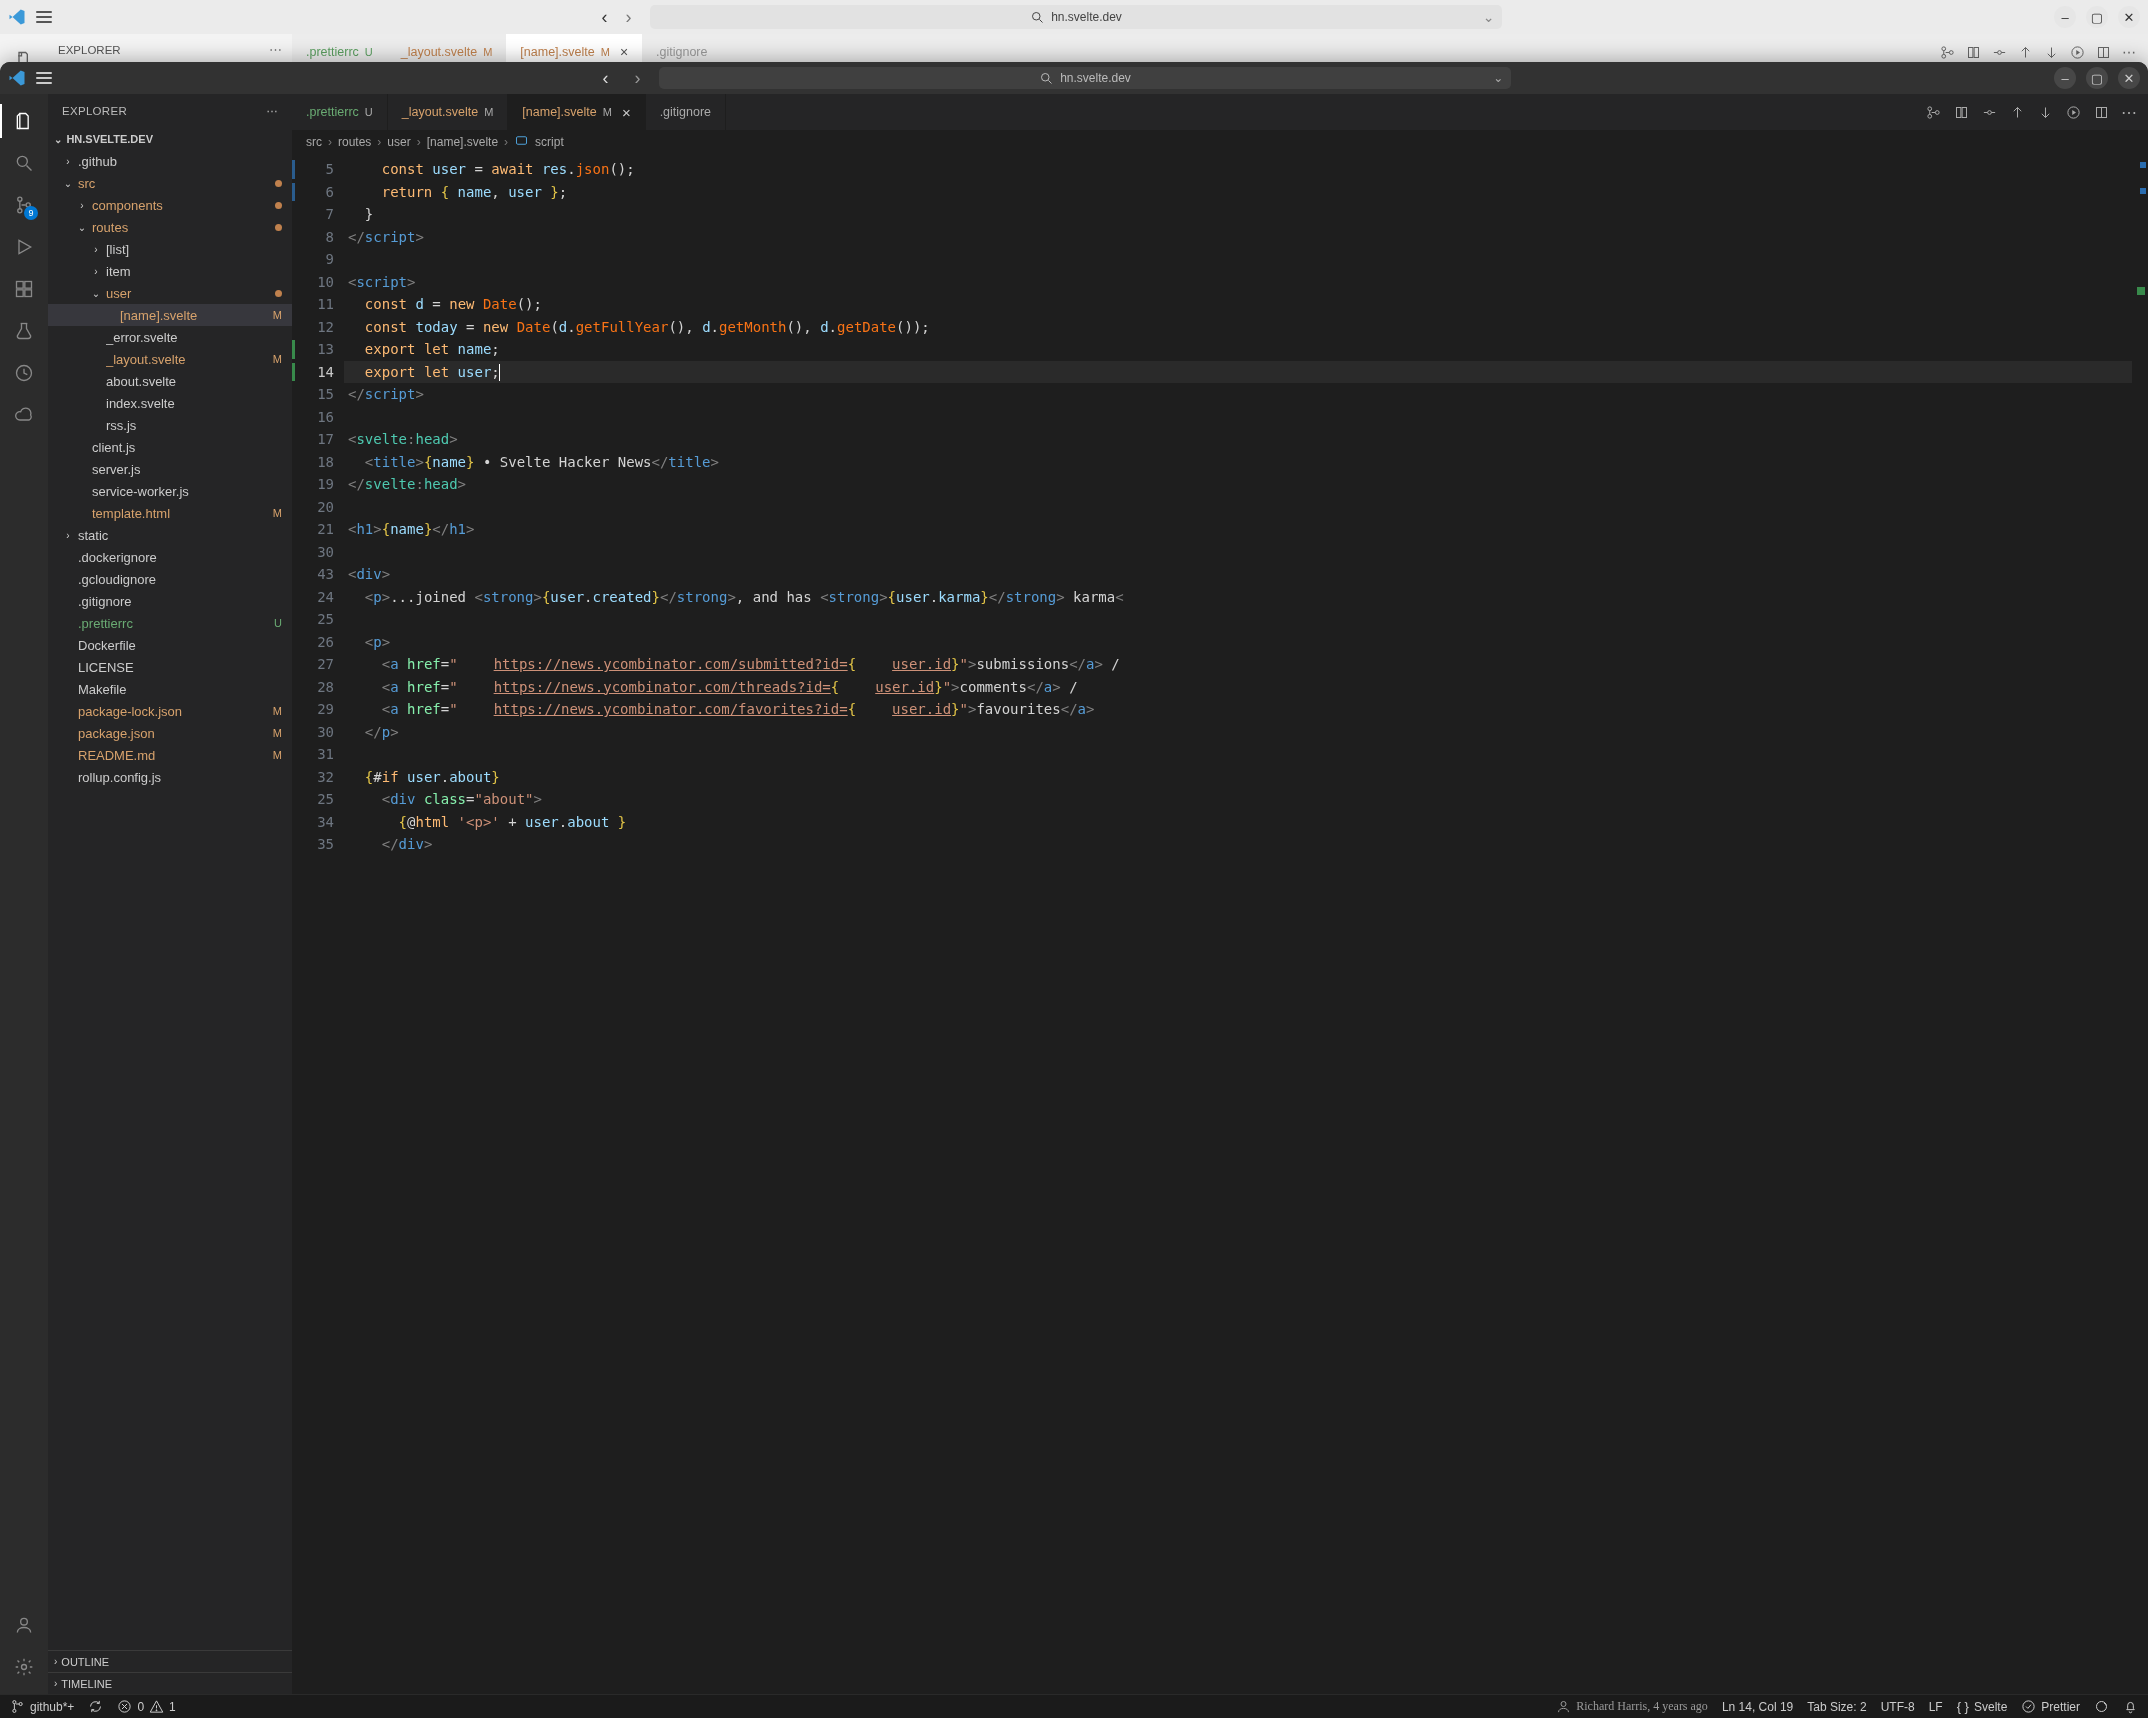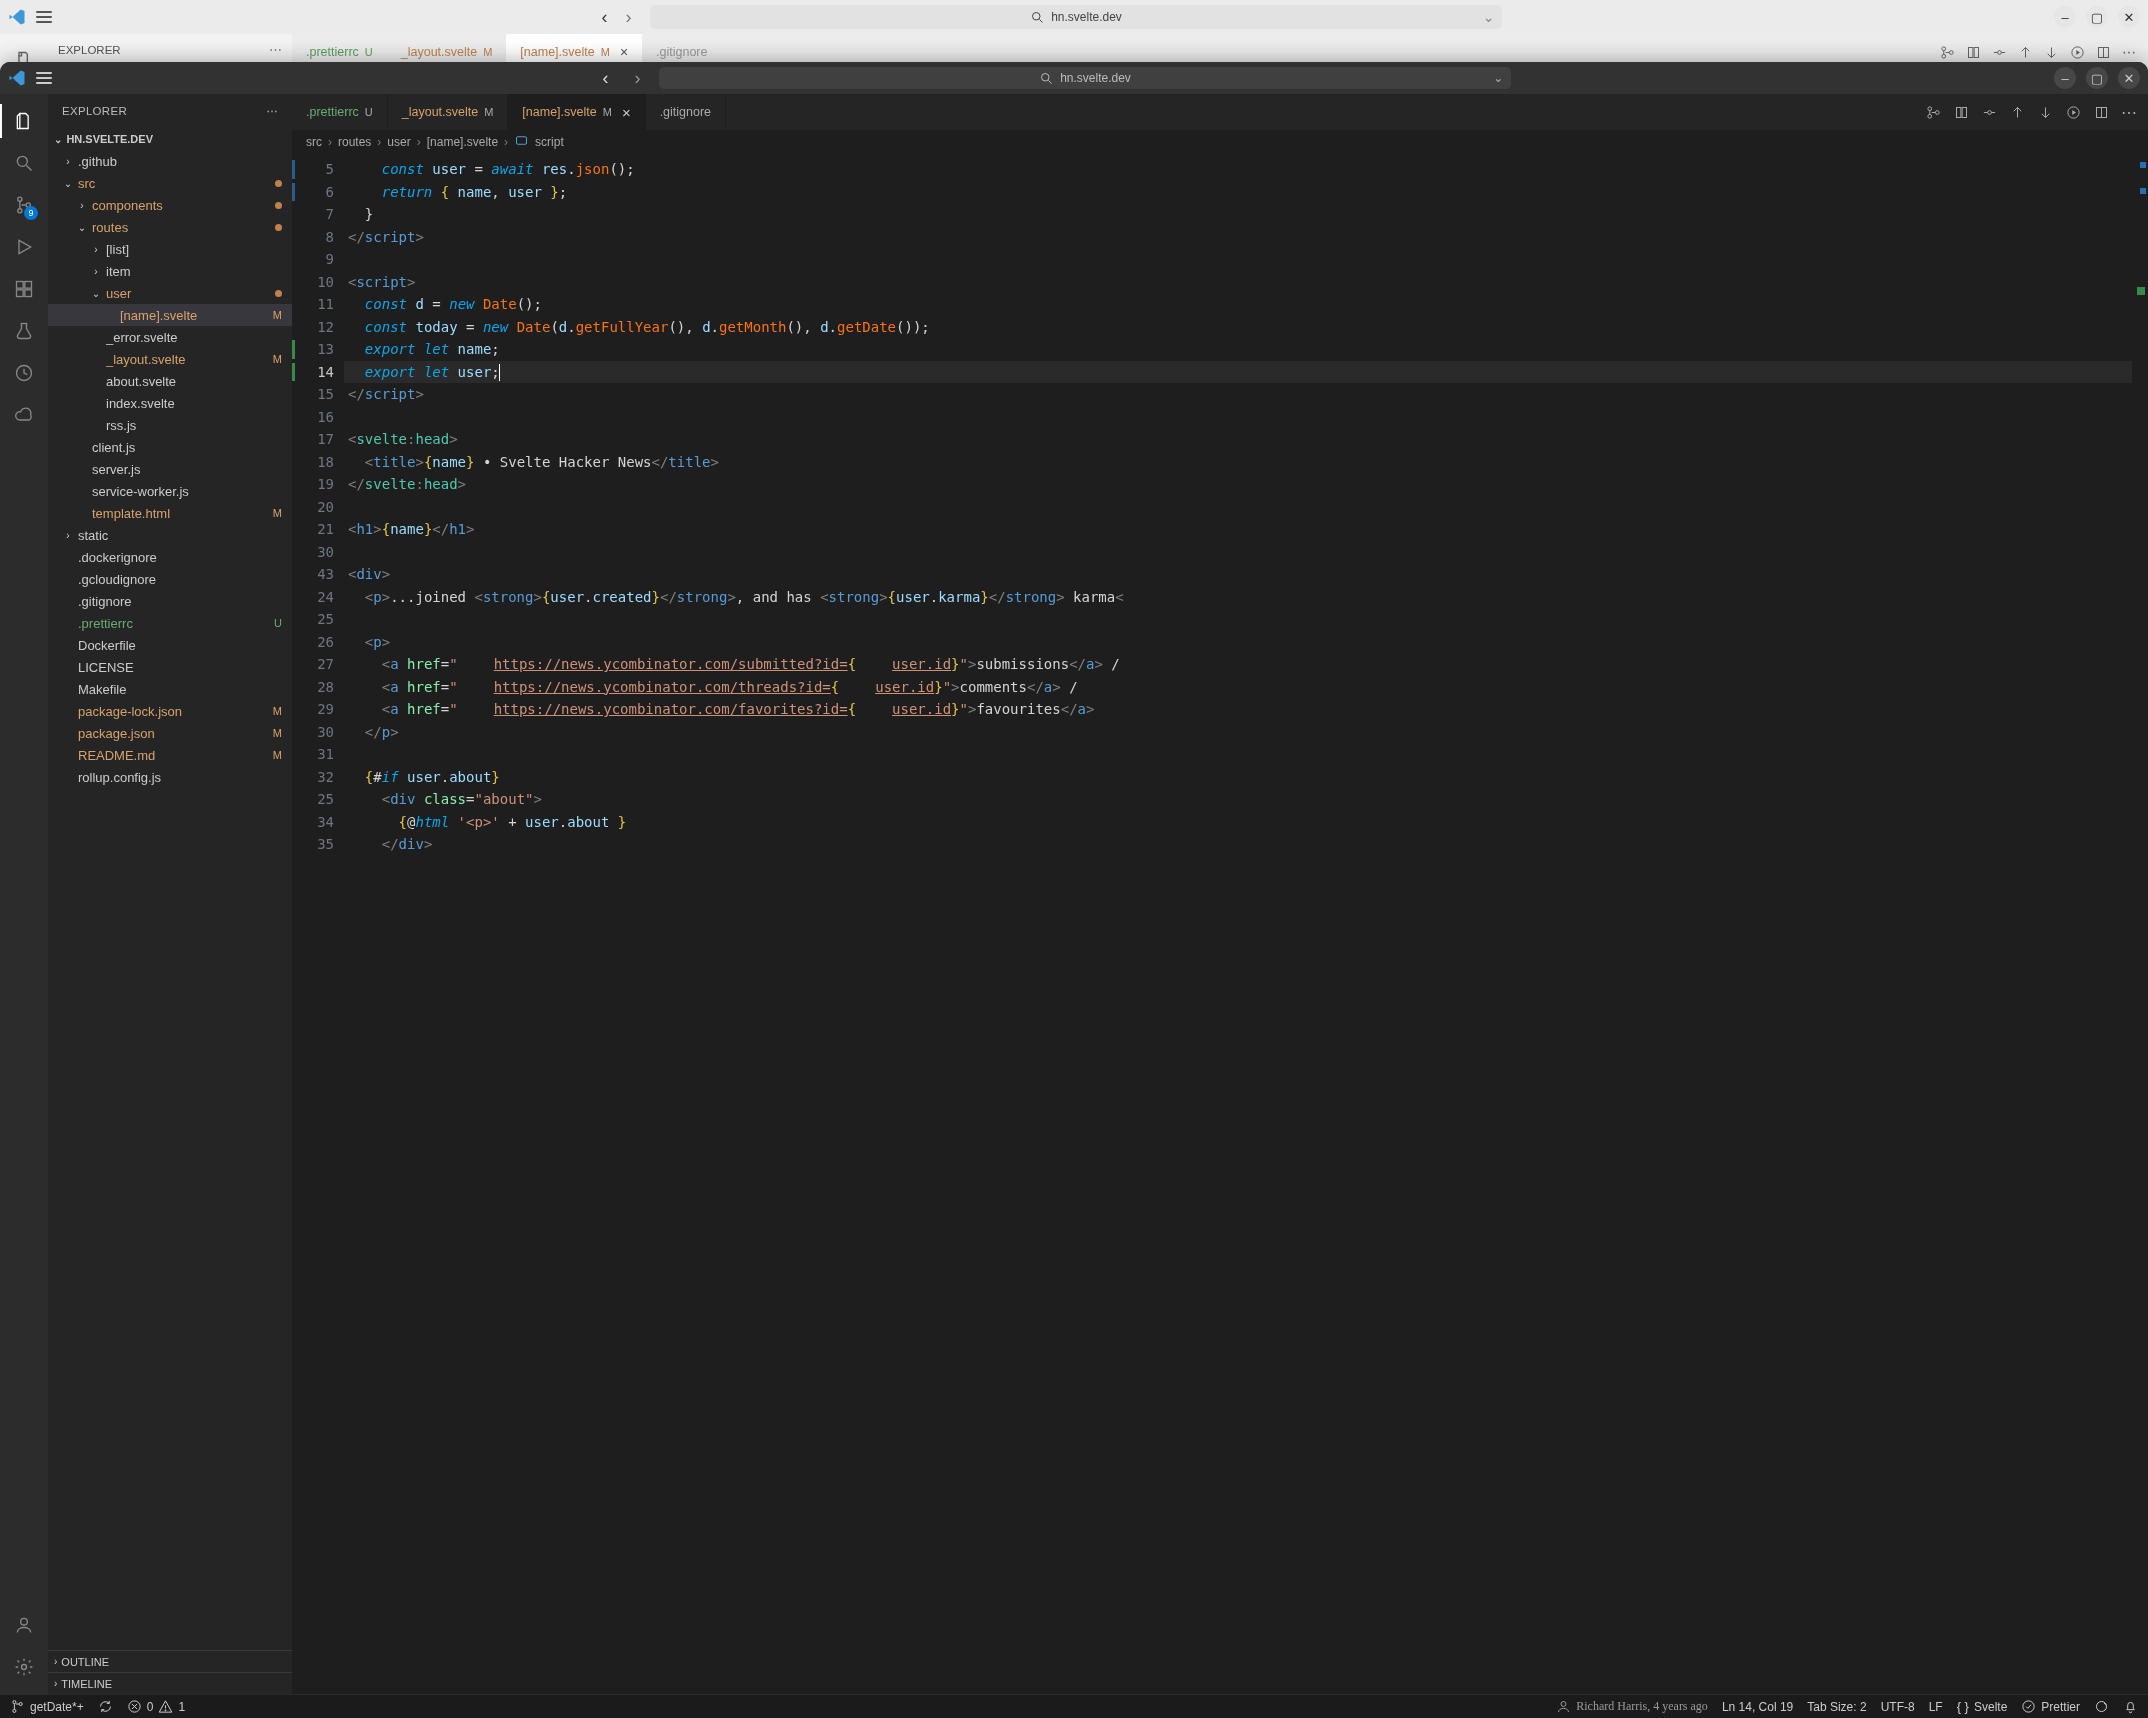--- a/index.html
+++ b/index.html
@@ -135,21 +135,21 @@
   flex:1; font-family:ui-monospace,Menlo,Consolas,monospace; font-size:14px; line-height:22.5px;
   padding:4px 0; color:#d4d4d4; white-space:pre; overflow-x:auto;
 }
 .code .line { height:22.5px; padding-left:4px;}
 .code .line.hl { background:#2a2a2a; position:relative;}
 .code .cursor { display:inline-block; width:1px; height:17px; background:#fff; vertical-align:middle; margin-left:-1px;}
 .minimap { width:16px; background:#1e1e1e; position:relative;}
 .minimap .m1 { position:absolute; right:2px; top:8px;  width:6px;height:6px; background:#2a6db0;}
 .minimap .m2 { position:absolute; right:2px; top:34px; width:6px;height:6px; background:#2a6db0;}
 .minimap .m3 { position:absolute; right:2px; top:132px; width:10px;height:10px; background:#388a4b; border:1px solid #1e1e1e;}        
-.kw2 { color:#0ea5e9;font-style:italic;}        
+.kw2 { color:#fdba74;}        
 .fn { color:#f97316;}
 .str { color:#ce9178;}
 .op  { color:#d4d4d4;}
 .tag { color:#4ec9b0;}
 .tagp{ color:#808080;}
 .attr{ color:#86efac;}
 .url { color:#ce9178; text-decoration: underline; margin-left: 36px;}
 .var { color:#9cdcfe;}
 .blue{ color:#569cd6;}
 .brace1{ color:#e2c447;}
@@ -664,21 +664,21 @@
   </div>
 
   <div class="status">
     <div class="grp">
       <svg class="isvg sm" viewBox="0 0 24 24">
           <circle cx="7" cy="5" r="2.5"></circle>
           <circle cx="7" cy="19" r="2.5"></circle>
           <circle cx="17" cy="8" r="2.5"></circle>
           <path d="M7 7.5v9M9.5 8h5"></path>
         </svg>
-      <span>getDate*+</span>
+      <span>github*+</span>
     </div>
     <div class="grp">
       <svg class="isvg sm" viewBox="0 0 24 24">
           <path d="M4 12a8 8 0 0 1 14-5M20 12a8 8 0 0 1-14 5"></path>
           <path d="M18 3v4h-4M6 21v-4h4"></path>
         </svg>
     </div>
     <div class="grp">
       <svg class="isvg sm" viewBox="0 0 24 24">
           <circle cx="12" cy="12" r="9"></circle>

